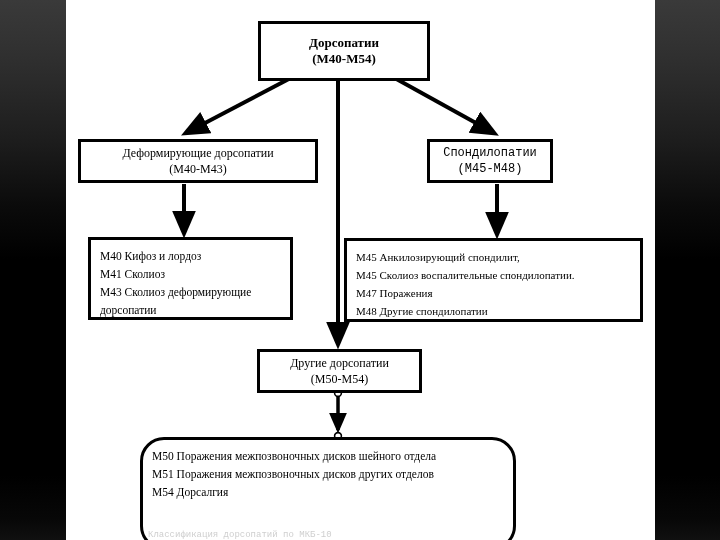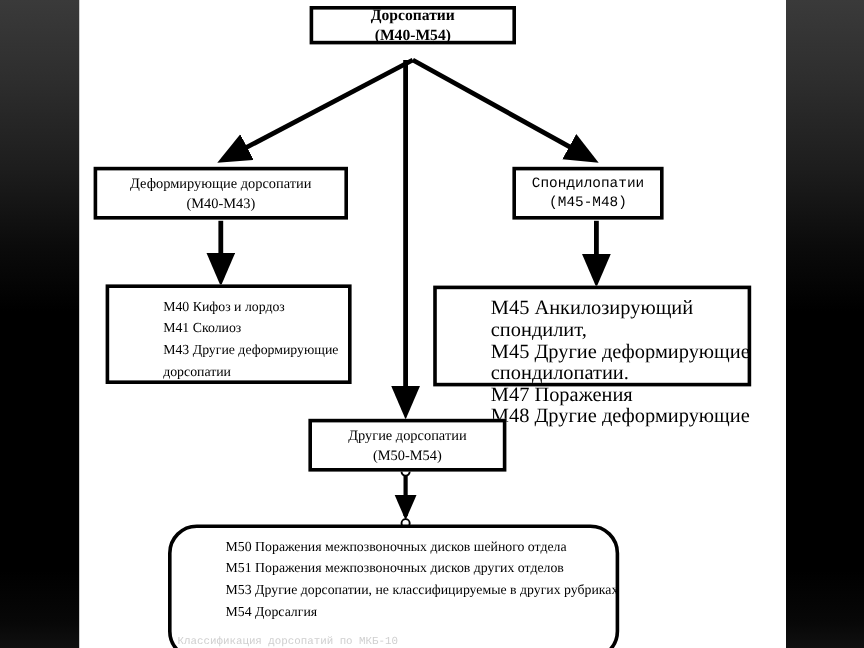--- a/index.html
+++ b/index.html
@@ -65,34 +65,33 @@
   }
   .node.centered .inner {
     align-items: center;
     text-align: center;
   }
   .node.listbox .inner {
     justify-content: flex-start;
     align-items: flex-start;
     text-align: left;
     padding: 7px 0 0 9px;
-    margin-left: 36px;
   }
   .line {
     margin: 0;
     padding: 0;
     white-space: pre-wrap;
   }
 
   
-  #node-root     { left: 258px; top: 5px;   width: 172px; height: 32px; font-size: 13px; font-weight: bold; line-height: 16px; }
-  #node-deform   { left: 78px;  top: 139px; width: 212px; height: 44px; font-size: 12px; line-height: 16px; }
+  #node-root     { left: 258px; top: 21px;   width: 172px; height: 60px; font-size: 13px; font-weight: bold; line-height: 16px; }
+  #node-deform   { left: 78px;  top: 139px; width: 240px; height: 44px; font-size: 12px; line-height: 16px; }
   #node-spond    { left: 427px; top: 139px; width: 126px; height: 44px; font-size: 12px; line-height: 16px; font-family: Liberation Mono, monospace; }
   #node-deflist  { left: 88px;  top: 237px; width: 205px; height: 83px; font-size: 11.5px; line-height: 18px; }
-  #node-spolist  { left: 361px; top: 238px; width: 265px; height: 84px; font-size: 17px; line-height: 18px; }
+  #node-spolist  { left: 344px; top: 238px; width: 299px; height: 84px; font-size: 11px; line-height: 18px; }
   #node-other    { left: 257px; top: 349px; width: 165px; height: 44px; font-size: 12px; line-height: 16px; }
   #node-otherlist{ left: 140px; top: 437px; width: 376px; height: 113px; font-size: 11.5px; line-height: 18px; border-radius: 24px; }
 
   
   #connectors {
     position: absolute;
     left: 0;
     top: 0;
     width: 720px;
     height: 540px;
@@ -167,44 +166,43 @@
     <div class="inner">
       <div class="line">Спондилопатии</div>
       <div class="line">(М45-М48)</div>
     </div>
   </div>
 
   <div class="node listbox" id="node-deflist">
     <div class="inner">
       <div class="line">М40 Кифоз и лордоз</div>
       <div class="line">М41 Сколиоз</div>
-      <div class="line">М43 Другие деформирующие дорсопатии</div>
+      <div class="line">М43 Сколиоз деформирующие дорсопатии</div>
     </div>
   </div>
 
   <div class="node listbox" id="node-spolist">
     <div class="inner">
       <div class="line">М45 Анкилозирующий спондилит,</div>
-      <div class="line">М45 Другие деформирующие спондилопатии.</div>
+      <div class="line">М45 Сколиоз воспалительные спондилопатии.</div>
       <div class="line">М47 Поражения</div>
-      <div class="line">М48 Другие деформирующие</div>
+      <div class="line">М48 Другие спондилопатии</div>
     </div>
   </div>
 
   <div class="node centered" id="node-other">
     <div class="inner">
       <div class="line">Другие дорсопатии</div>
       <div class="line">(М50-М54)</div>
     </div>
   </div>
 
   <div class="node listbox" id="node-otherlist">
     <div class="inner">
       <div class="line">М50 Поражения межпозвоночных дисков шейного отдела</div>
       <div class="line">М51 Поражения межпозвоночных дисков других отделов</div>
-      <div class="line">М53 Другие дорсопатии, не классифицируемые в других рубриках</div>
       <div class="line">М54 Дорсалгия</div>
     </div>
   </div>
 
   <div id="footer-strip">Классификация дорсопатий по МКБ-10</div>
 
 </div>
 
 </body></html>

